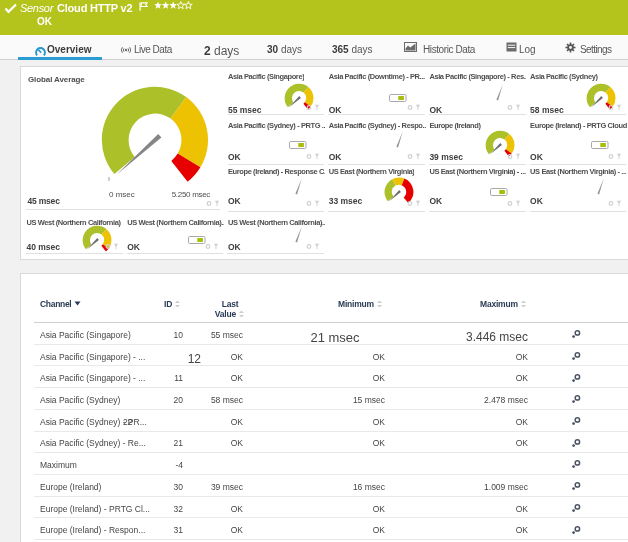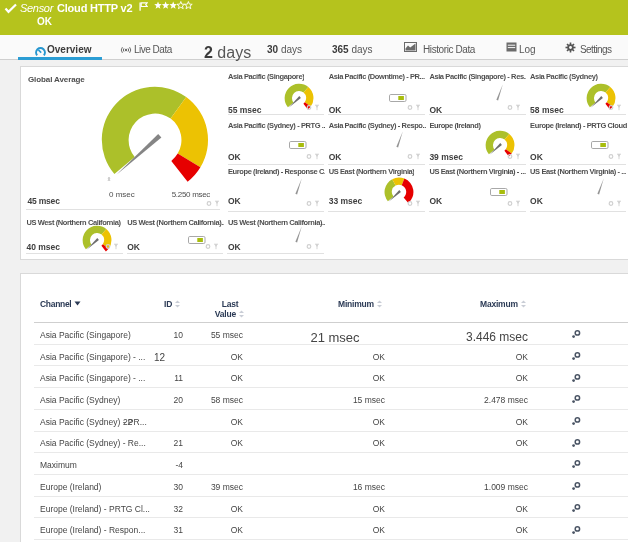--- a/index.html
+++ b/index.html
@@ -37,21 +37,21 @@
 <svg class="abs" style="left:119px;top:44px" width="14" height="12" viewBox="0 0 14 12">
 <g fill="none" stroke="#6b6b6b" stroke-width="1">
 <path d="M3.4,3.2 A4.4,4.4 0 0 0 3.4,8.8"></path>
 <path d="M10.6,3.2 A4.4,4.4 0 0 1 10.6,8.8"></path>
 <path d="M5.0,4.4 A2.4,2.4 0 0 0 5.0,7.6"></path>
 <path d="M9.0,4.4 A2.4,2.4 0 0 1 9.0,7.6"></path>
 </g>
     <circle cx="7" cy="6" r="1.2" fill="#6b6b6b"></circle>
   </svg>
 <div class="abs" style="left:134px;top:44px;font-size:10px;letter-spacing:-0.5px;color:#575757">Live Data</div>
-<div class="abs" style="left:204px;top:44px;font-size:16px;color:#575757"><b style="color:#3c3c3c">2</b> days</div>
+<div class="abs" style="left:204px;top:44px;font-size:12px;color:#575757"><b style="color:#3c3c3c">2</b> days</div>
 <div class="abs" style="left:267px;top:44px;font-size:10px;color:#575757"><b style="color:#3c3c3c">30</b> days</div>
 <div class="abs" style="left:332px;top:44px;font-size:10px;color:#575757"><b style="color:#3c3c3c">365</b> days</div>
 <svg class="abs" style="left:404px;top:42px" width="13" height="10" viewBox="0 0 13 10">
 <rect x="0.5" y="0.5" width="12" height="9" fill="none" stroke="#6b6b6b"></rect>
 <polygon points="1.5,8.5 1.5,6.5 4,3.5 6.2,5.5 11.5,1.5 11.5,8.5" fill="#6b6b6b"></polygon>
   </svg>
 <div class="abs" style="left:423px;top:44px;font-size:10px;letter-spacing:-0.4px;color:#575757">Historic Data</div>
 <svg class="abs" style="left:505.5px;top:42px" width="11" height="10" viewBox="0 0 11 10">
 <rect x="0.5" y="0.5" width="10" height="9" fill="#6b6b6b"></rect>
 <line x1="1.8" y1="3.2" x2="9.2" y2="3.2" stroke="#fafafa" stroke-width="1"></line>
@@ -379,21 +379,21 @@
 <div class="abs" style="left:285px;top:329.9px;width:100px;text-align:center;font-size:13px;color:#454545">21 msec</div>
 <div class="abs" style="left:428px;top:329.9px;width:100px;text-align:right;font-size:12px;color:#454545">3.446 msec</div>
 <div class="abs" style="left:570.5px;top:329.2px">
     <svg style="display:block" width="10" height="10" viewBox="0 0 10 10">
 <circle cx="6.4" cy="3.9" r="2.2" fill="none" stroke="#4a5464" stroke-width="1.5"></circle>
 <circle cx="2.6" cy="7.6" r="1.4" fill="#4a5464"></circle>
     </svg>
   </div>
 <div class="abs" style="left:34px;top:343.7px;width:594px;height:1px;background:#e9e9e9"></div>
 <div class="abs" style="left:40px;top:351.6px;font-size:8.5px;color:#454545;white-space:nowrap">Asia Pacific (Singapore) - ...</div>
-<div class="abs" style="left:105px;top:351.6px;width:60px;text-align:right;font-size:10px;color:#454545">12</div>
+<div class="abs" style="left:141px;top:351.6px;width:60px;text-align:right;font-size:12px;color:#454545">12</div>
 <div class="abs" style="left:183px;top:351.6px;width:60px;text-align:right;font-size:8.5px;color:#454545">OK</div>
 <div class="abs" style="left:285px;top:351.6px;width:100px;text-align:right;font-size:8.5px;color:#454545">OK</div>
 <div class="abs" style="left:428px;top:351.6px;width:100px;text-align:right;font-size:8.5px;color:#454545">OK</div>
 <div class="abs" style="left:570.5px;top:350.9px">
     <svg style="display:block" width="10" height="10" viewBox="0 0 10 10">
 <circle cx="6.4" cy="3.9" r="2.2" fill="none" stroke="#4a5464" stroke-width="1.5"></circle>
 <circle cx="2.6" cy="7.6" r="1.4" fill="#4a5464"></circle>
     </svg>
   </div>
 <div class="abs" style="left:34px;top:365.4px;width:594px;height:1px;background:#e9e9e9"></div>

